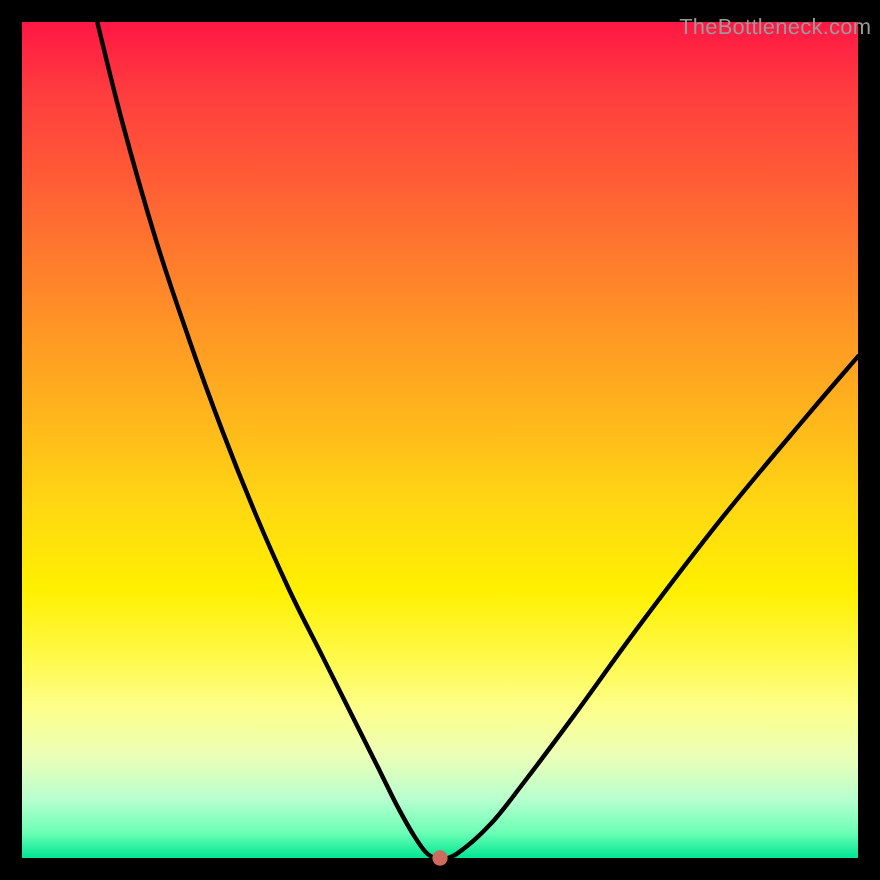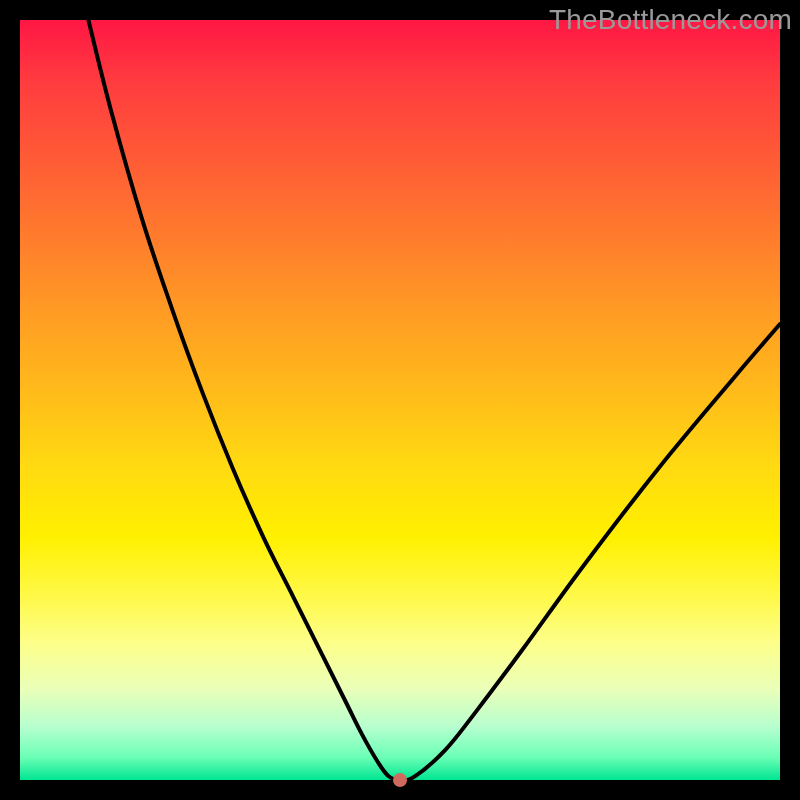--- a/index.html
+++ b/index.html
@@ -57,24 +57,24 @@
   }
   .marker {
     position: absolute;
     width: 14px;
     height: 14px;
     border-radius: 50%;
     transform: translate(-50%, -50%);
   }
   .watermark {
     position: absolute;
-    top: 4px;
+    top: 14px;
     right: 8px;
     font-family: Arial, Helvetica, sans-serif;
-    font-size: 28px;
+    font-size: 20px;
     color: #9a9a9a;
     letter-spacing: 0.2px;
   }
 </style>
 </head>
 <body>
 
 <div class="frame">
   <div class="plot-area"></div>
 

